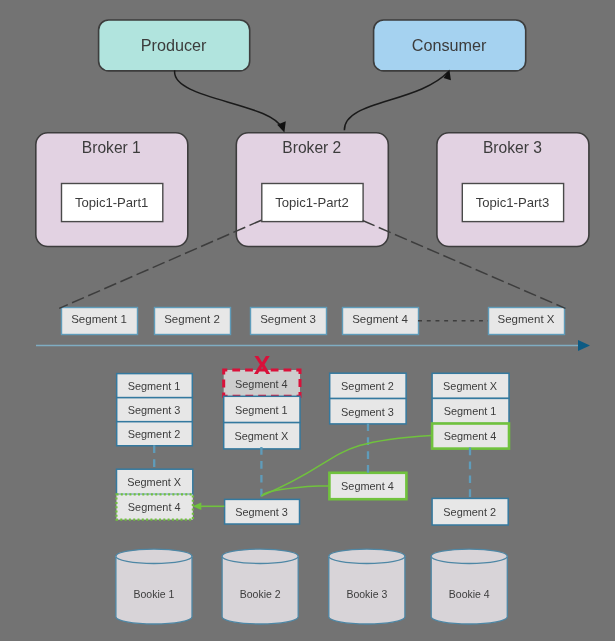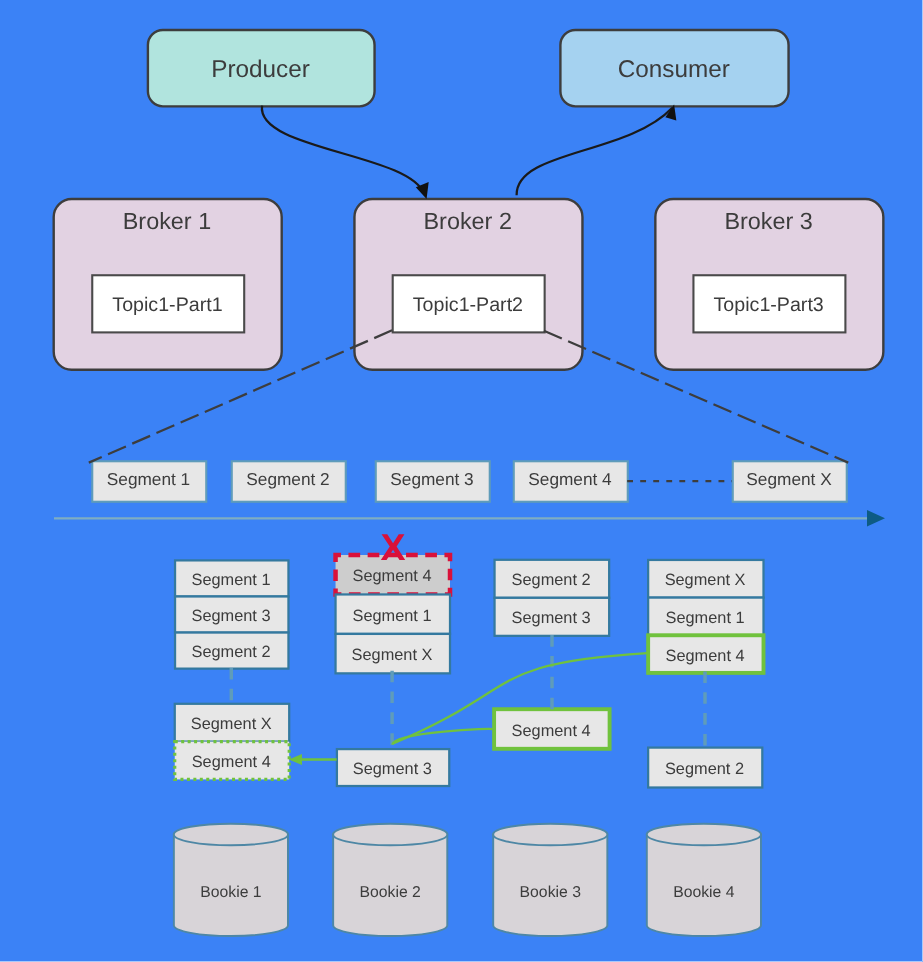--- a/index.html
+++ b/index.html
@@ -1,19 +1,19 @@
 <!DOCTYPE html>
 <html><head>
 <meta charset="utf-8">
 <title>Pulsar architecture diagram</title>
 <style>
   html,body{margin:0;padding:0;background:#ffffff;}
   body{width:615px;height:641px;overflow:hidden;
        font-family:"Liberation Sans",sans-serif;}
-  #stage{position:relative;width:615px;height:641px;background:#3b82f6;}
+  #stage{position:relative;width:615px;height:641px;background:#737373;}
   svg#diagram{display:block;position:absolute;left:0;top:0;}
   text{font-family:"Liberation Sans",sans-serif;fill:#3c3c3c;}
   .t-node{font-size:16.2px;}
   .t-broker{font-size:15.6px;}
   .t-topic{font-size:13.1px;}
   .t-seg{font-size:11.5px;}
   .t-seg2{font-size:10.9px;}
   .t-bookie{font-size:10.5px;}
   .t-x{font-size:25px;font-weight:bold;fill:#d9113a;}
 </style>

